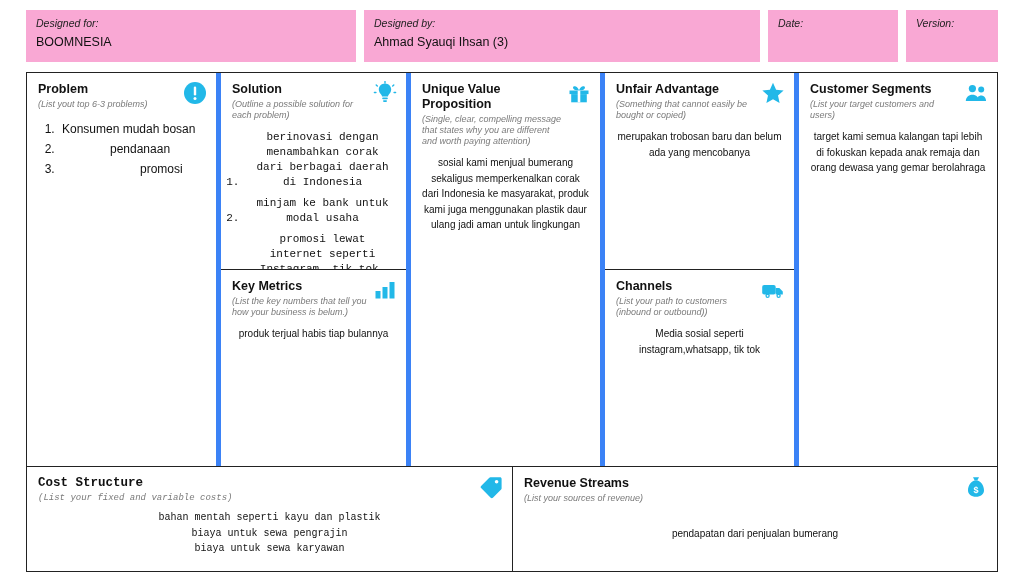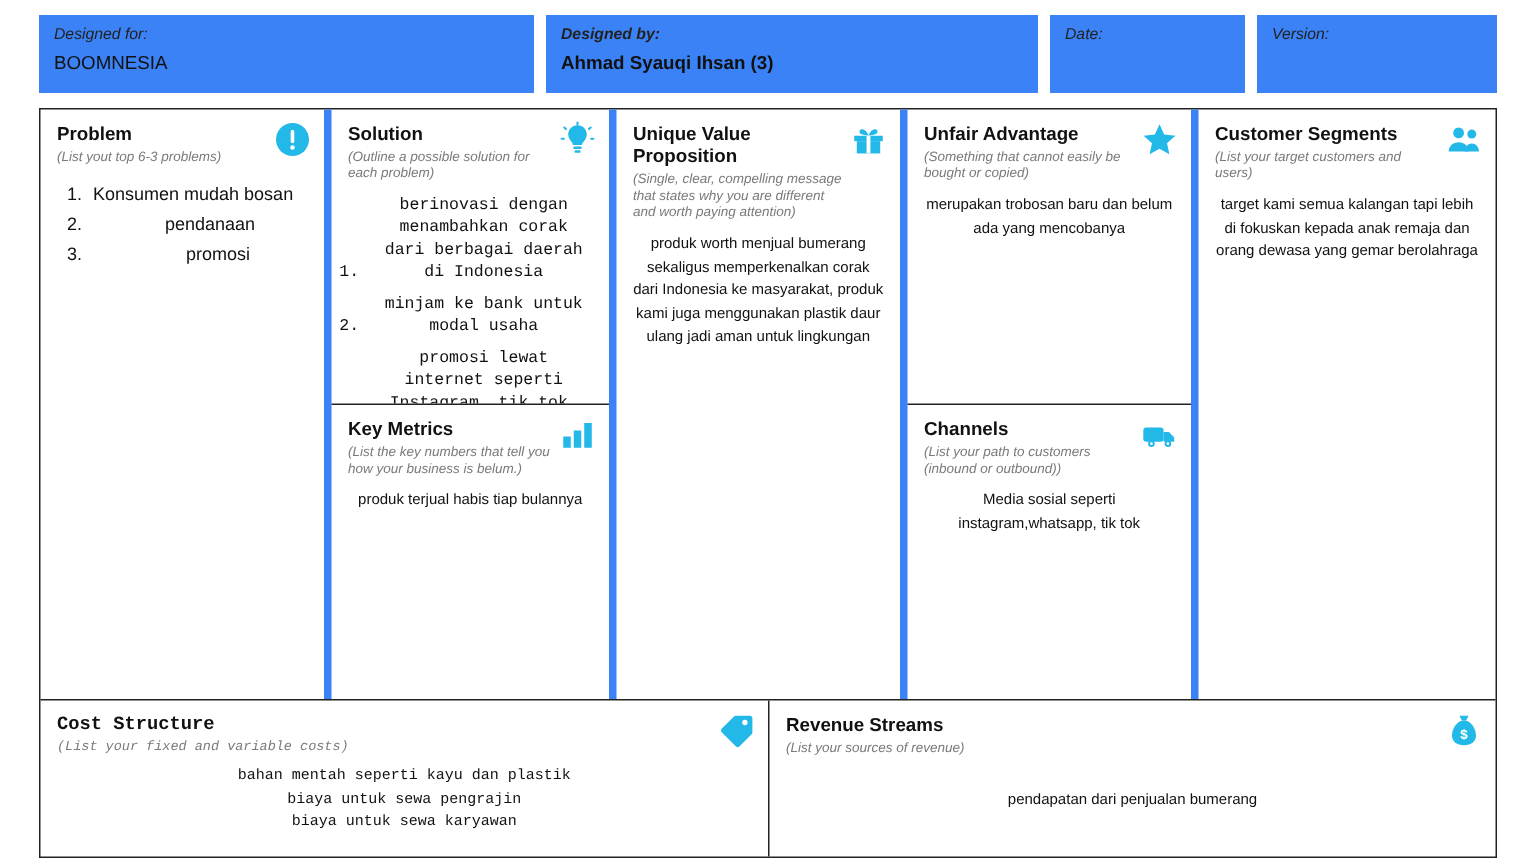--- a/index.html
+++ b/index.html
@@ -17,26 +17,26 @@
   }
 
   
   .header-row {
     display: flex;
     gap: 8px;
     height: 52px;
     margin-bottom: 10px;
   }
   .hdr-cell {
-    background: #3b82f6;
+    background: #f9a8d4;
     padding: 7px 10px 0 10px;
     position: relative;
   }
   .hdr-cell.designed-for { width: 330px; }
-  .hdr-cell.designed-by  { width: 328px; font-weight: bold; }
+  .hdr-cell.designed-by  { width: 396px; }
   .hdr-cell.date         { width: 130px; }
   .hdr-cell.version      { flex: 1; }
   .hdr-label {
     font-style: italic;
     font-size: 10.5px;
     color: #222;
     line-height: 13px;
   }
   .hdr-value {
     font-size: 12.5px;
@@ -117,21 +117,21 @@
     font-size: 11px;
     line-height: 15px;
     font-family: Liberation Mono, monospace;
   }
   ol.numbered.sol li { margin-bottom: 6px; text-align: center; }
   ol.numbered li span { display: inline-block; }
 
   
   .ind1 { margin-left: 0px; }
   .ind2 { margin-left: 48px; }
-  .ind3 { margin-left: 62px; }
+  .ind3 { margin-left: 78px; }
 
   
   .bottom-band {
     display: flex;
     height: 106px;
     border-top: 1px solid #222;
   }
   .bottom-cell {
     position: relative;
     padding: 9px 11px 6px 11px;
@@ -247,21 +247,21 @@
             <svg viewBox="0 0 24 24" width="24" height="24">
               <rect x="2.5" y="9.5" width="19" height="3.6" fill="#22b8e8"></rect>
               <rect x="4.2" y="13.1" width="15.6" height="8.2" fill="#22b8e8"></rect>
               <rect x="10.7" y="9.5" width="2.6" height="11.8" fill="#fff"></rect>
               <path d="M12 9.2c-1.4-3.1-3.2-4.6-5-3.9-1.3.5-1.4 2.3.1 3.1 1.1.6 3.1.8 4.9.8z" fill="#22b8e8"></path>
               <path d="M12 9.2c1.4-3.1 3.2-4.6 5-3.9 1.3.5 1.4 2.3-.1 3.1-1.1.6-3.1.8-4.9.8z" fill="#22b8e8"></path>
             </svg>
           </div>
           <div class="cell-title">Unique Value Proposition</div>
           <div class="cell-hint">(Single, clear, compelling message that states why you are different and worth paying attention)</div>
-          <div class="cell-body">produk worth menjual bumerang sekaligus memperkenalkan corak dari Indonesia ke masyarakat, produk kami juga menggunakan plastik daur ulang jadi aman untuk lingkungan</div>
+          <div class="cell-body">sosial kami menjual bumerang sekaligus memperkenalkan corak dari Indonesia ke masyarakat, produk kami juga menggunakan plastik daur ulang jadi aman untuk lingkungan</div>
         </div>
       </div>
 
       <div class="col unf-chan">
         <div class="cell half-top">
           <div class="icon">
             <svg viewBox="0 0 24 24" width="24" height="24">
               <path d="M12 1.8l3.1 6.9 7.5.8-5.6 5 1.6 7.4L12 18.2 5.4 21.9 7 14.5l-5.6-5 7.5-.8z" fill="#22b8e8"></path>
             </svg>
           </div>

